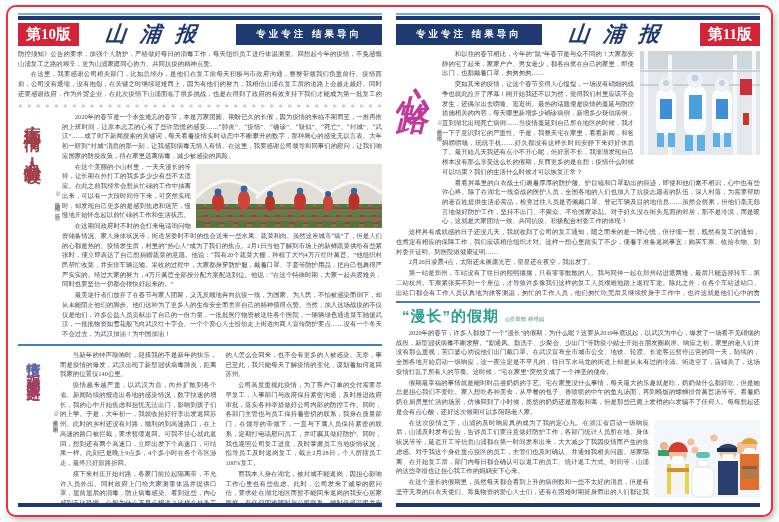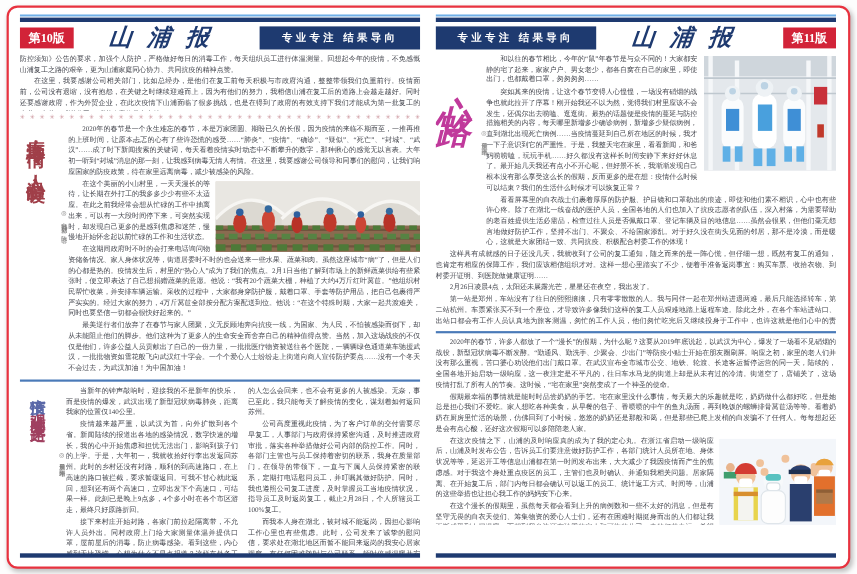--- a/index.html
+++ b/index.html
@@ -6,21 +6,21 @@
   .canvas{position:relative;width:779px;height:522px;background:#fdfdfd;font-family:"Liberation Serif","DejaVu Serif",serif;overflow:hidden;}
   .frame{position:absolute;left:6px;top:5px;width:763px;height:508px;border:2px solid #e8323f;border-radius:10px;background:#ffffff;box-shadow:2px 3px 5px rgba(0,0,0,.25);}
   .spread{position:absolute;left:10px;top:6px;width:743px;height:496px;display:flex;gap:14px;}
   .page{position:relative;width:364px;height:496px;overflow:hidden;}
   
   .band{height:7px;margin-bottom:2px;}
   .band .lt{height:2px;background:#6fb0e8;margin-bottom:1px;}
   .band .dk{height:4px;background:#1e3a70;}
   
   .hdr{display:flex;align-items:center;height:24px;margin-bottom:3px;}
-  .pagenum{background:#d22338;color:#fff;font-size:11px;font-weight:bold;padding:2px 8px;white-space:nowrap;}
+  .pagenum{background:#d22338;color:#fff;font-size:15px;font-weight:bold;padding:2px 8px;white-space:nowrap;}
   .masthead{flex:1;text-align:center;color:#1e3a70;font-size:21px;font-weight:bold;font-style:italic;letter-spacing:14px;transform:skewX(-6deg);white-space:nowrap;overflow:hidden;}
   .slogan{background:#1e3a70;color:#fff;font-size:9.5px;font-weight:bold;letter-spacing:3px;padding:4px 20px;white-space:nowrap;font-family:"Liberation Sans",sans-serif;}
   
   .bodytext{font-size:6.4px;line-height:1.52;color:#44464e;text-align:justify;}
   .bodytext p{margin:0 0 1px 0;text-indent:2em;}
   .stars{font-size:5.5px;color:#c98f97;letter-spacing:1.5px;white-space:nowrap;overflow:hidden;margin:2px 0 3px 0;}
   
   .art{display:flex;}
   .vheadwrap{position:relative;flex:0 0 44px;}
   .vhead{writing-mode:vertical-rl;text-orientation:upright;font-weight:bold;line-height:1;}
@@ -187,20 +187,24 @@
           <p>看看屏幕里的白衣战士们裹着厚厚的防护服、护目镜和口罩勒出的痕迹，即使和他们素不相识，心中也有些许心疼。除了在湖北一线奋战的医护人员，全国各地的人们也加入了抗疫志愿者的队伍，深入村落，为需要帮助的老百姓提供生活必需品，检查过往人员是否佩戴口罩、登记车辆及目的地信息……虽然会很累，但他们毫无怨言地做好防护工作，坚持不出门、不聚众、不给国家添乱。对于好久没在街头见面的邻居，那不是冷漠，而是暖心，这就是大家团结一致、共同抗疫、积极配合村委工作的体现！</p>
           <p>这样具有成就感的日子还没几天，我就收到了公司的复工通知，随之而来的是一阵心慌，但仔细一想，既然有复工的通知，也肯定有相应的保障工作，我们应该相信组织才对。这样一想心里踏实了不少，便着手准备返岗事宜：购买车票、收拾衣物、到村委开证明、到医院做健康证明……</p>
           <p>2月26日凌晨4点，太阳还未展露光芒，星星还在夜空，我出发了。</p>
           <p>第一站是郑州，车站没有了往日的熙熙攘攘，只有零零散散的人。我与同伴一起在郑州站进退两难，最后只能选择转车，第二站杭州。车票紧张买不到一个座位，才导致许多像我们这样的复工人员艰难地踏上返程车途。除此之外，在各个车站进站口、出站口都会有工作人员认真地为旅客测温，匆忙的工作人员，他们匆忙吃完后又继续投身于工作中，也许这就是他们心中的责任。几经辗转，夜色已经悄然降临，等买到票到杭州已经晚上10点多了，只能在杭州停留一晚，第二天再次出发，抵达温州！</p>
 
         </div>
 
         <div class="divider"></div>
 
         <div>
+          <div class="mc-head">
+            <span class="mc-title">“漫长”的假期</span>
+            <span class="mc-by">◎质量部 林维娟</span>
+          </div>
           <div class="mc-body bodytext">
             <p>2020年的春节，许多人都放了一个“漫长”的假期，为什么呢？这要从2019年底说起，以武汉为中心，爆发了一场看不见硝烟的战役，新型冠状病毒不断发酵。“勤通风、勤洗手、少聚会、少出门”等防疫小贴士开始在朋友圈刷屏。响应之初，家里的老人们并没有那么重视，苦口婆心劝说他们出门戴口罩。在武汉宣布全市城市公交、地铁、轮渡、长途客运暂停运营的同一天，陆续的，全国各地开始启动一级响应，这一夜注定是不平凡的，往日车水马龙的街道上却是从未有过的冷清。街道空了，店铺关了，这场疫情打乱了所有人的节奏。这时候，“宅在家里”突然变成了一个神圣的使命。</p>
             <p>假期最幸福的事情就是能时时品尝奶奶的手艺。宅在家里没什么事情，每天最大的乐趣就是吃，奶奶做什么都好吃，但是她总是担心我们不爱吃。家人想吃各种美食，从早餐的包子、香喷喷的中午的鱼丸汤面，再到晚饭的螺蛳排骨莴苣汤等等。看着奶奶在厨房里忙活的场景，仿佛回到了小时候，悠悠的奶奶还是那般和蔼，但是那些已爬上发梢的白发骗不了任何人。每每想起还是会有点心酸，还好这次假期可以多陪陪老人家。</p>
             <div class="ph-cartoon">
               <svg width="106" height="84" viewBox="0 0 106 84">
                 <rect width="106" height="84" fill="#f3f6fa"></rect>
                 <circle cx="10" cy="26" r="4" fill="#e8b48c"></circle>
                   <rect x="4" y="30" width="12" height="6" fill="#3f9e6e"></rect>
                 <g>
                     <circle cx="24" cy="34" r="9" fill="#f0c29a"></circle>

